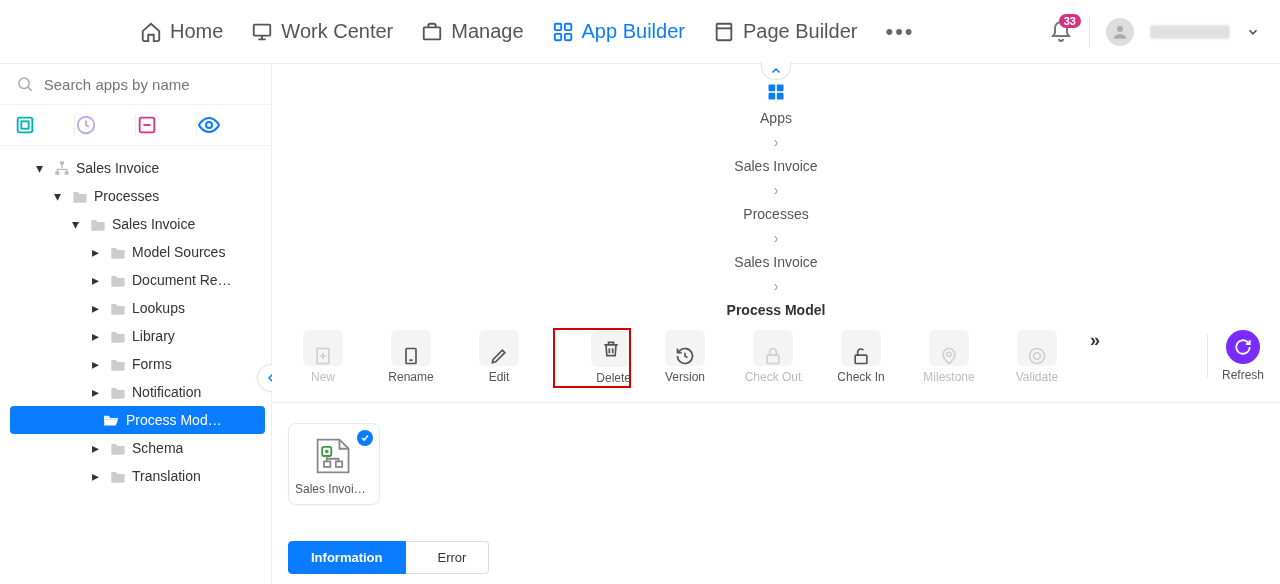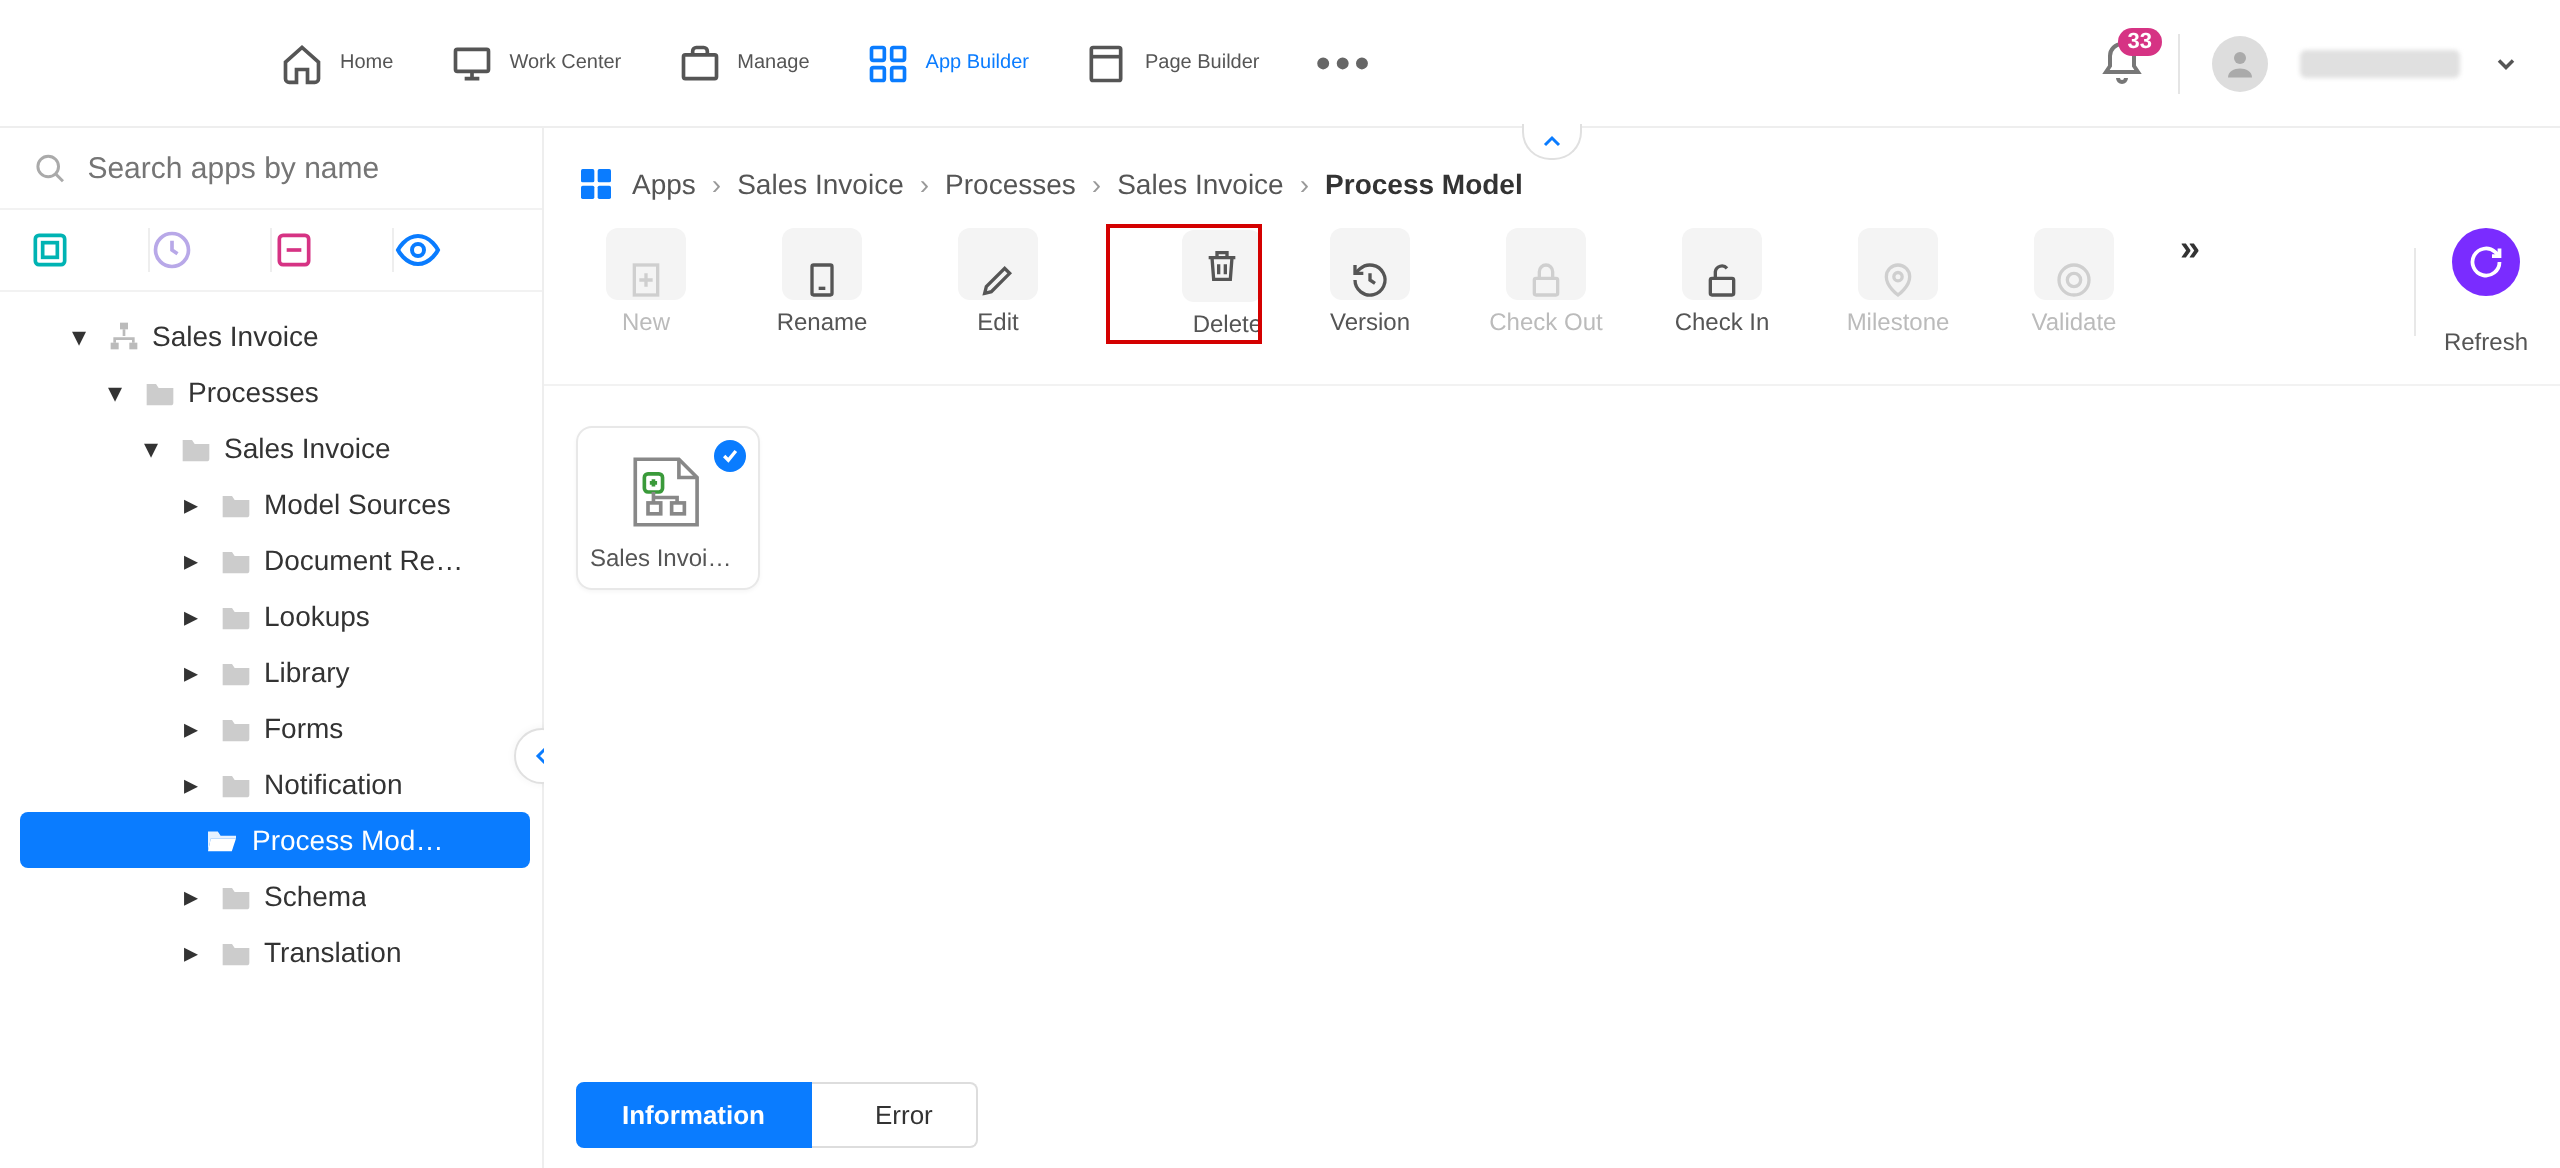--- a/index.html
+++ b/index.html
@@ -1,21 +1,21 @@
 <!DOCTYPE html>
 <html><head>
 <meta charset="utf-8">
 <style>
   * { box-sizing: border-box; margin: 0; padding: 0; }
   body { font-family: -apple-system, "Segoe UI", Arial, sans-serif; color:#333; background:#fff; width:1280px; height:584px; overflow:hidden; }
   .topbar { display:flex; align-items:center; height:64px; padding:0 20px; border-bottom:1px solid #eee; }
   .logo { font-size:26px; font-weight:600; letter-spacing:0.5px; }
   .logo .dot { display:inline-block; width:8px; height:8px; background:#222; border-radius:50%; position:relative; top:-10px; margin:0 1px;}
   .nav { display:flex; gap:28px; margin-left:120px; align-items:center; }
-  .nav-item { display:flex; align-items:center; gap:8px; font-size:10px; color:#555; cursor:pointer; }
+  .nav-item { display:flex; align-items:center; gap:8px; font-size:20px; color:#555; cursor:pointer; }
   .nav-item.active { color:#0a7cff; }
   .nav-item svg { width:22px; height:22px; }
   .nav-more { font-size:22px; color:#666; letter-spacing:2px; cursor:pointer; }
   .top-right { margin-left:auto; display:flex; align-items:center; gap:16px; }
   .bell { position:relative; }
   .badge { position:absolute; top:-6px; right:-8px; background:#d63384; color:#fff; border-radius:10px; font-size:11px; padding:1px 5px; font-weight:600;}
   .avatar-circle { width:28px; height:28px; background:#ddd; border-radius:50%; display:flex; align-items:center; justify-content:center;}
   .user-name-blur { width:80px; height:14px; background:#e0e0e0; border-radius:3px; filter:blur(1px);}
   .top-divider { width:1px; height:30px; background:#e5e5e5; }
   .chevron-down-sm { cursor:pointer; }
@@ -34,38 +34,38 @@
   .tree-row .caret { width:12px; display:inline-block; }
   .tree-label { overflow:hidden; text-overflow:ellipsis; }
   .depth1 { padding-left:36px; }
   .depth2 { padding-left:54px; }
   .depth3 { padding-left:72px; }
   .depth4 { padding-left:92px; }
   .collapse-handle { position:absolute; right:-14px; top:300px; width:28px; height:28px; border:1px solid #e0e0e0; border-radius:50%; background:#fff; display:flex; align-items:center; justify-content:center; cursor:pointer; box-shadow:0 0 4px rgba(0,0,0,0.05);}
   
   .main { flex:1; display:flex; flex-direction:column; background:#fff; position:relative;}
   .toggle-top { position:absolute; top:-2px; left:50%; transform:translateX(-50%); width:30px; height:18px; border:1px solid #e0e0e0; border-top:none; border-radius:0 0 14px 14px; background:#fff; display:flex; align-items:center; justify-content:center; cursor:pointer;}
-  .breadcrumb { display:flex; align-items:center; gap:8px; padding:18px 16px 12px 16px; font-size:14px; color:#555; }
+  .breadcrumb { display:flex; align-items:center; gap:8px; padding:18px 16px 12px 16px; font-size:14px; color:#555;flex-direction:column; }
   .breadcrumb .sep { color:#999; }
   .breadcrumb .last { font-weight:600; color:#333; }
   .grid-icon { display:inline-flex; }
   .toolbar { display:flex; align-items:flex-start; padding:0 16px 14px 16px; gap:18px; }
   .tool { width:70px; display:flex; flex-direction:column; align-items:center; gap:4px; cursor:pointer; }
   .tool .box { width:40px; height:36px; border-radius:6px; background:#f4f4f4; display:flex; align-items:flex-end; justify-content:center;}
   .tool.disabled { color:#bbb; }
   .tool.disabled .box svg { opacity:0.4; }
   .tool-label { font-size:12px; color:#555; }
   .tool.disabled .tool-label { color:#bbb; }
   .tool.highlight .box { outline:2px solid #d40000; outline-offset:-2px; height:60px; width:78px; border-radius:0; background:#fff;}
   .tool.highlight { width:80px; margin-top:-2px;}
   .tool.highlight .inner-box { width:40px; height:36px; border-radius:6px; background:#f4f4f4; display:flex; align-items:center; justify-content:center; margin-bottom:4px;}
   .tool.highlight .tool-label-in { font-size:12px; color:#555;}
   .toolbar-right { margin-left:auto; display:flex; align-items:center; gap:14px;}
   .toolbar-divider { width:1px; height:44px; background:#e8e8e8; }
-  .refresh { display:flex; flex-direction:column; align-items:center; gap:16px; cursor:pointer;}
+  .refresh { display:flex; flex-direction:column; align-items:center; gap:4px; cursor:pointer;}
   .refresh .circle { width:34px; height:34px; background:#7a2cff; border-radius:50%; display:flex; align-items:center; justify-content:center;}
   .refresh-label { font-size:12px; color:#555;}
   .more-chevrons { font-size:18px; color:#333; font-weight:bold; letter-spacing:-4px; cursor:pointer;}
 
   .canvas-area { flex:1; background:#fff; padding:20px 16px; border-top:1px solid #f2f2f2;}
   .card { width:92px; border:1px solid #e8e8e8; border-radius:8px; padding:8px 6px 8px 6px; position:relative; box-shadow:0 1px 2px rgba(0,0,0,0.04);}
   .card-check { position:absolute; top:6px; right:6px; width:16px; height:16px; background:#0a7cff; border-radius:50%; display:flex; align-items:center; justify-content:center;}
   .card-icon { width:44px; height:40px; margin:4px auto 6px auto; display:block;}
   .card-label { font-size:12px; color:#555; text-align:left; white-space:nowrap; overflow:hidden; text-overflow:ellipsis;}
 

